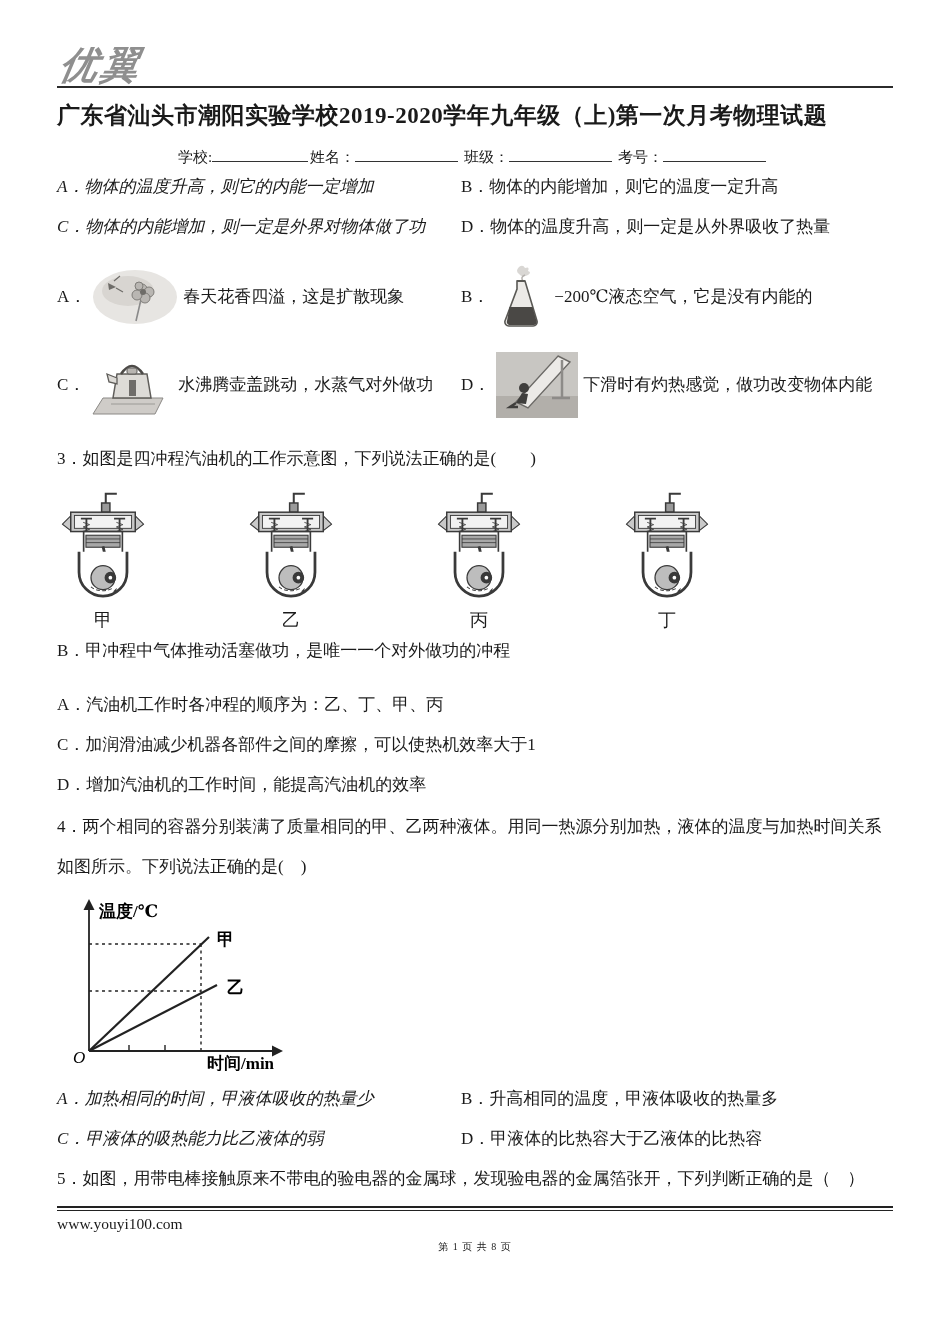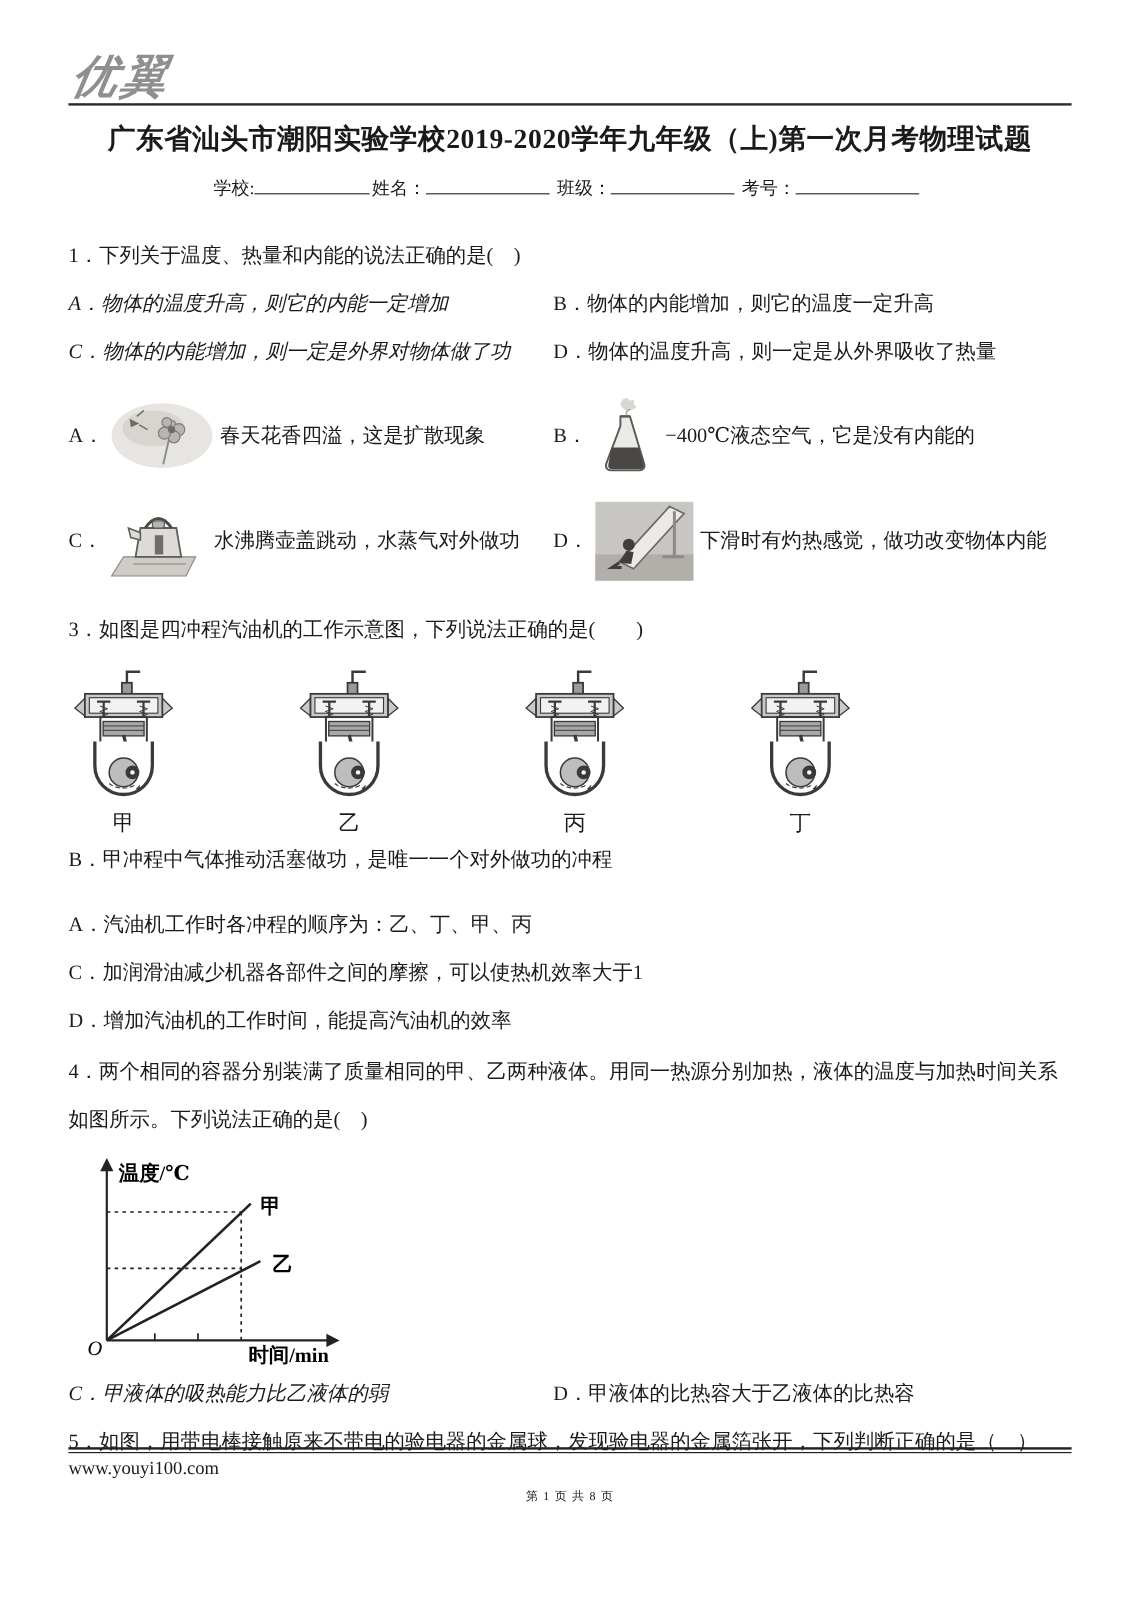--- a/index.html
+++ b/index.html
@@ -16,21 +16,21 @@
   
   .logo{
     margin-top:46px;
     font-size:38px;font-weight:bold;font-style:italic;
     color:#8f8f8f;letter-spacing:3px;
     transform:skewX(-10deg);transform-origin:left bottom;
     width:130px;line-height:1.0;
   }
   .top-rule{border:0;border-top:2.5px solid #2b2b2b;margin:2px 0 0 0;}
   .title{
-    margin-top:12px;text-align:center;
+    margin-top:12px;
     font-size:23px;font-weight:bold;letter-spacing:0.5px;
   }
   .form-line{margin-top:14px;text-align:center;font-size:15px;}
   .blank{display:inline-block;width:103px;border-bottom:1.2px solid #333;height:1.05em;vertical-align:baseline;margin-right:6px;}
   .blank.first{width:96px;margin-right:2px;}
   
   .stem{font-size:17px;line-height:40px;margin:0;}
   .q1-stem{margin-top:26px;}
   .row2{display:flex;font-size:17px;line-height:40px;}
   .cell-a{width:404px;flex:0 0 404px;font-style:italic;}
@@ -99,21 +99,20 @@
   <div class="content">
 
     <div class="logo">优翼</div>
     <hr class="top-rule">
     <div class="title">广东省汕头市潮阳实验学校2019-2020学年九年级（上)第一次月考物理试题</div>
 
     <div class="form-line">
       <span>学校:</span><span class="blank first"></span><span>姓名：</span><span class="blank"></span><span>班级：</span><span class="blank"></span><span>考号：</span><span class="blank"></span>
     </div>
 
-    <p class="stem q1-stem">1．下列关于温度、热量和内能的说法正确的是(　)</p>
     <div class="row2">
       <div class="cell-a">A．物体的温度升高，则它的内能一定增加</div>
       <div class="cell-b">B．物体的内能增加，则它的温度一定升高</div>
     </div>
     <div class="row2">
       <div class="cell-a">C．物体的内能增加，则一定是外界对物体做了功</div>
       <div class="cell-b">D．物体的温度升高，则一定是从外界吸收了热量</div>
     </div>
 
     <div class="imgrow first">
@@ -138,21 +137,21 @@
       </div>
       <div class="imgcell right">
         <span>B．</span>
         <svg class="opt-pic" width="54" height="68" viewBox="0 0 54 68">
           <path d="M24,4 q4,-3 6,1 q5,-2 3,3 q4,1 0,4 q-6,3 -9,-1 q-4,-3 0,-7" fill="#d9d7d4"></path>
           <path d="M30,12 q-5,2 -2,6" stroke="#b5b2ae" stroke-width="1.5" fill="none"></path>
           <path d="M22,18 h8 L42,58 a4,4 0 0 1 -4,5 H14 a4,4 0 0 1 -4,-5 L22,26 Z" fill="#eceae7" stroke="#5a5955" stroke-width="1.6"></path>
           <path d="M14.5,44 h23 L41.5,58 a3,3 0 0 1 -3,4 H15 a3,3 0 0 1 -3,-4 Z" fill="#4a4845"></path>
           <line x1="22" y1="18" x2="30" y2="18" stroke="#5a5955" stroke-width="2"></line>
         </svg>
-        <span>−400℃液态空气，它是没有内能的</span>
+        <span>−200℃液态空气，它是没有内能的</span>
       </div>
     </div>
     <div class="imgrow second">
       <div class="imgcell">
         <span>C．</span>
         <svg class="opt-pic" width="82" height="66" viewBox="0 0 82 66">
           <path d="M12,46 h60 l-8,16 h-62 Z" fill="#cfccc8" stroke="#8b8986" stroke-width="1"></path>
           <path d="M26,22 h30 l4,24 h-38 Z" fill="#dddbd7" stroke="#5f5d5a" stroke-width="1.5"></path>
           <path d="M26,26 l-10,-4 l2,8 l8,2 Z" fill="#dddbd7" stroke="#5f5d5a" stroke-width="1.3"></path>
           <path d="M30,22 q11,-16 22,0" fill="none" stroke="#4c4a47" stroke-width="2.5"></path>
@@ -226,20 +225,24 @@
         </g>
         <path d="M32,6 l-5.5,11 h11 Z" fill="#222"></path>
         <path d="M226,158 l-11,-5.5 v11 Z" fill="#222"></path>
         <text class="chart-text" x="42" y="24">温度/℃</text>
         <text class="chart-text" x="150" y="176">时间/min</text>
         <text class="chart-text chart-o" x="16" y="170">O</text>
         <text class="chart-text" x="160" y="52">甲</text>
         <text class="chart-text" x="170" y="100">乙</text>
       </svg>
     </div>
+    <div class="row2" style="margin-top:4px">
+      <div class="cell-a">A．加热相同的时间，甲液体吸收的热量少</div>
+      <div class="cell-b">B．升高相同的温度，甲液体吸收的热量多</div>
+    </div>
     <div class="row2">
       <div class="cell-a">C．甲液体的吸热能力比乙液体的弱</div>
       <div class="cell-b">D．甲液体的比热容大于乙液体的比热容</div>
     </div>
 
     <p class="stem">5．如图，用带电棒接触原来不带电的验电器的金属球，发现验电器的金属箔张开，下列判断正确的是（　）</p>
   </div>
 
   <div class="footer">
     <div class="footer-rule"></div>

